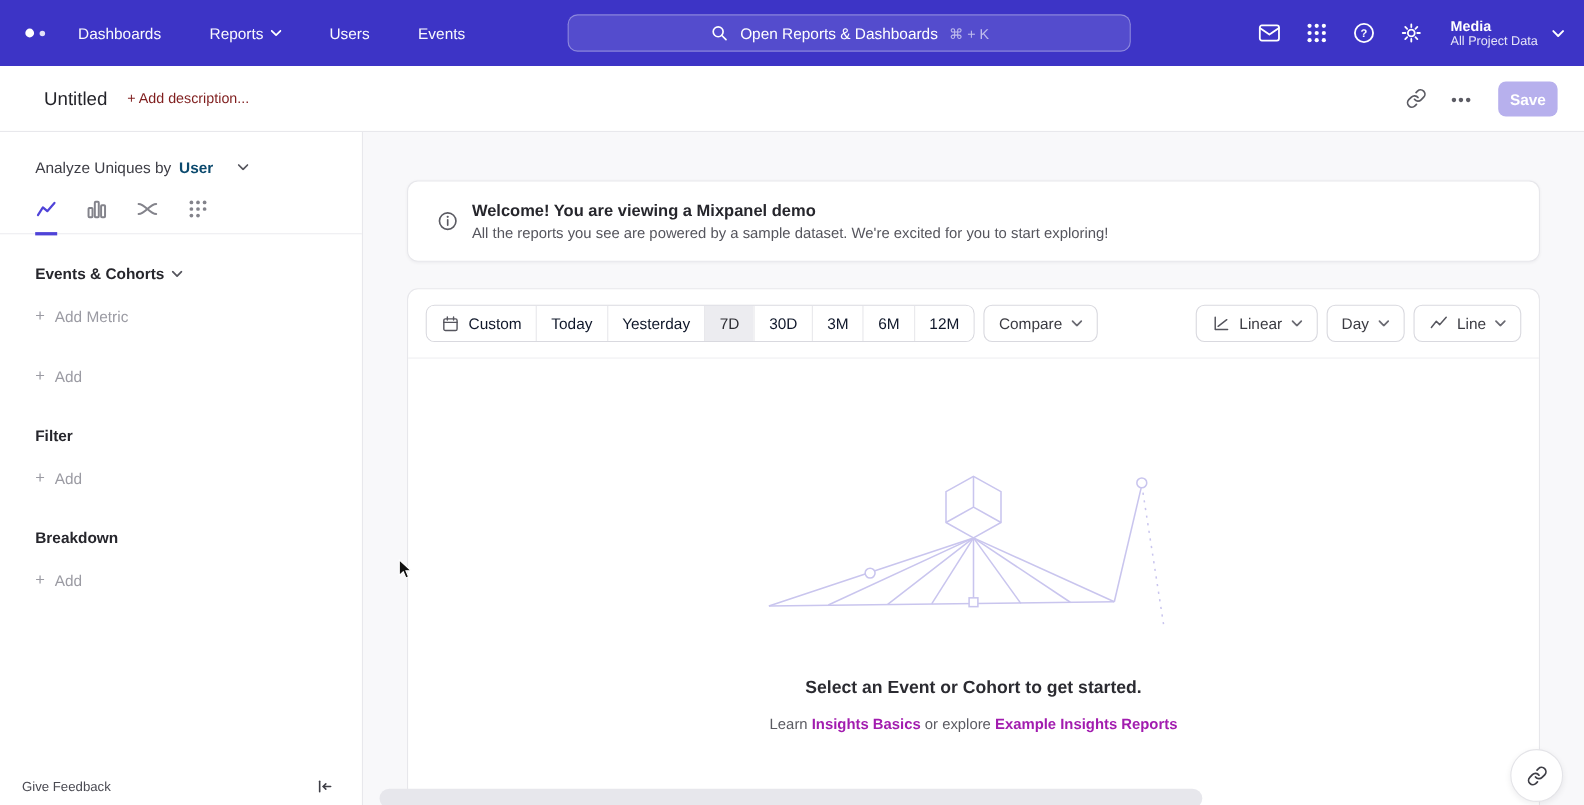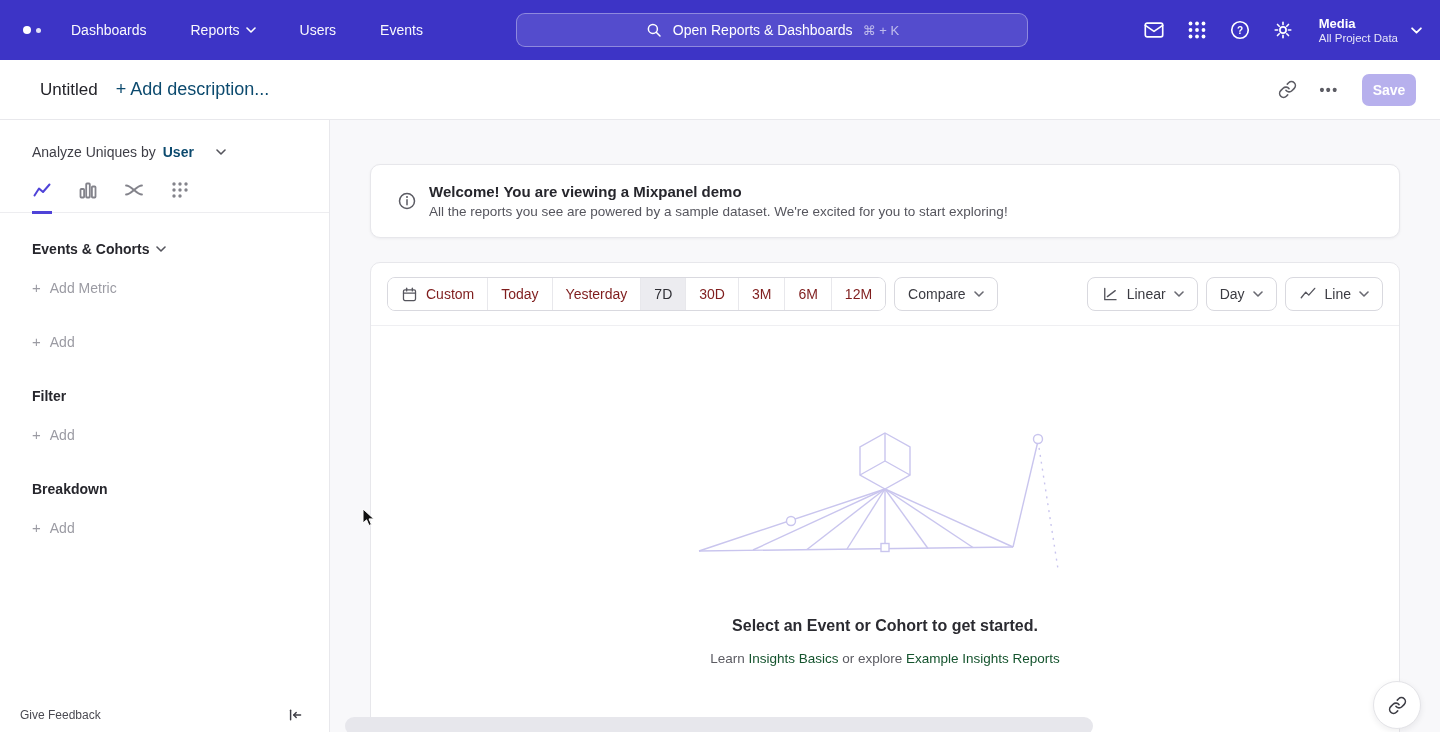--- a/index.html
+++ b/index.html
@@ -21,21 +21,21 @@
   .topnav-right { position: absolute; right: 18px; top: 0; height: 60px; display: flex; align-items: center; gap: 9px; }
   .icon-btn { width: 34px; height: 34px; display: flex; align-items: center; justify-content: center; color: #fff; cursor: pointer; border-radius: 6px; }
   .project { margin-left: 10px; cursor: pointer; }
   .project-name { font-size: 13px; font-weight: 700; }
   .project-sub { font-size: 11.5px; color: rgba(255,255,255,.87); margin-top: 1px; }
   .proj-chevron { margin-left: 4px; color: #fff; cursor: pointer; }
 
   
   .report-bar { position: absolute; top: 60px; left: 0; right: 0; height: 60px; background: #fff; border-bottom: 1px solid #E8E8EC; display: flex; align-items: center; padding: 0 24px 0 40px; z-index: 15; }
   .report-title { font-size: 17px; color: #24242A; font-weight: 500; cursor: text; }
-  .report-desc { font-size: 18px; color: #0c4a6e; margin-left: 18px; cursor: text; }
+  .report-desc { font-size: 13px; color: #7f1d1d; margin-left: 18px; cursor: text; }
   .report-actions { margin-left: auto; display: flex; align-items: center; gap: 8px; }
   .action-icon { width: 34px; height: 34px; border-radius: 8px; display: flex; align-items: center; justify-content: center; color: #5C5C64; cursor: pointer; }
   .ellipsis { font-size: 14px; letter-spacing: 1.5px; color: #5C5C64; font-weight: 700; }
   .save-btn { width: 54px; height: 32px; background: #B7B0ED; color: #fff; font-size: 14px; font-weight: 600; border: none; border-radius: 7px; margin-left: 8px; cursor: pointer; font-family: inherit; }
 
   
   .sidebar { position: absolute; top: 120px; left: 0; width: 330px; bottom: 0; background: #fff; border-right: 1px solid #E8E8EC; z-index: 10; }
   .analyze-row { display: flex; align-items: center; gap: 7px; padding: 24px 0 0 32px; font-size: 14px; color: #3E3E46; }
   .analyze-value { display: flex; align-items: center; gap: 22px; font-weight: 700; color: #0c4a6e; cursor: pointer; }
   .chev { color: #55555D; }
@@ -57,31 +57,31 @@
   .welcome-card { position: absolute; left: 40px; right: 40px; top: 44px; height: 74px; background: #fff; border: 1px solid #E7E7EB; border-radius: 10px; box-shadow: 0 1px 3px rgba(20,20,40,.05); display: flex; align-items: center; padding: 0 21px 0 26px; }
   .welcome-icon { color: #5B5B63; flex: none; }
   .welcome-text { margin-left: 12px; }
   .welcome-title { font-size: 15px; font-weight: 700; color: #26262C; }
   .welcome-body { font-size: 13.5px; color: #55555D; margin-top: 4px; }
   .datasets-btn { margin-left: auto; height: 36px; display: flex; align-items: center; gap: 9px; padding: 0 16px; border: 1px solid #D9D9DF; border-radius: 8px; background: #fff; font-size: 14px; font-weight: 600; color: #2F2F36; cursor: pointer; font-family: inherit; }
 
   .chart-card { position: absolute; left: 40px; right: 40px; top: 142px; bottom: -14px; background: #fff; border: 1px solid #E7E7EB; border-radius: 10px; }
   .toolbar { display: flex; align-items: center; padding: 14px 16px; border-bottom: 1px solid #EFEFF2; gap: 8px; }
   .seg { display: flex; align-items: stretch; border: 1px solid #D9D9DF; border-radius: 8px; overflow: hidden; background: #fff; }
-  .seg-btn { display: flex; align-items: center; gap: 8px; padding: 0 13px; height: 32px; font-size: 14px; color: #7f1d1d; background: #fff; border: none; border-left: 1px solid #E8E8EC; cursor: pointer; font-family: inherit; }
+  .seg-btn { display: flex; align-items: center; gap: 8px; padding: 0 13px; height: 32px; font-size: 14px; color: #0f172a; background: #fff; border: none; border-left: 1px solid #E8E8EC; cursor: pointer; font-family: inherit; }
   .seg-btn:first-child { border-left: none; }
   .seg-btn.selected { background: #ECECF0; font-weight: 500; color: #2E2E34; }
   .tb-btn { display: flex; align-items: center; gap: 8px; height: 34px; padding: 0 13px; border: 1px solid #D9D9DF; border-radius: 8px; background: #fff; font-size: 14px; color: #3B3B42; cursor: pointer; font-family: inherit; }
   .toolbar-spacer { flex: 1; }
   .tb-chev { color: #6A6A72; }
 
   .empty { position: absolute; left: 0; right: 0; top: 166px; display: flex; flex-direction: column; align-items: center; }
   .empty-title { font-size: 16px; font-weight: 700; color: #2B2B31; margin-top: 38px; }
   .empty-links { font-size: 13.5px; color: #5B5B62; margin-top: 16px; }
-  .link { color: #14532d; font-weight: 400; cursor: pointer; }
+  .link { color: #a21caf; font-weight: 700; cursor: pointer; }
 
   .bottom-bar { position: absolute; left: 15px; top: 597px; width: 748px; height: 18px; border-radius: 9px; background: #E7E7EC; z-index: 5; cursor: pointer; }
   .fab { position: absolute; left: 1043px; top: 561px; width: 48px; height: 48px; border-radius: 50%; background: #fff; border: 1px solid #E4E4E8; box-shadow: 0 2px 6px rgba(20,20,40,.08); display: flex; align-items: center; justify-content: center; color: #3E3E46; cursor: pointer; z-index: 6; }
 
   .cursor { position: absolute; left: 362px; top: 508px; z-index: 50; pointer-events: none; }
 </style>
 </head>
 <body>
 
 <header class="topnav">

